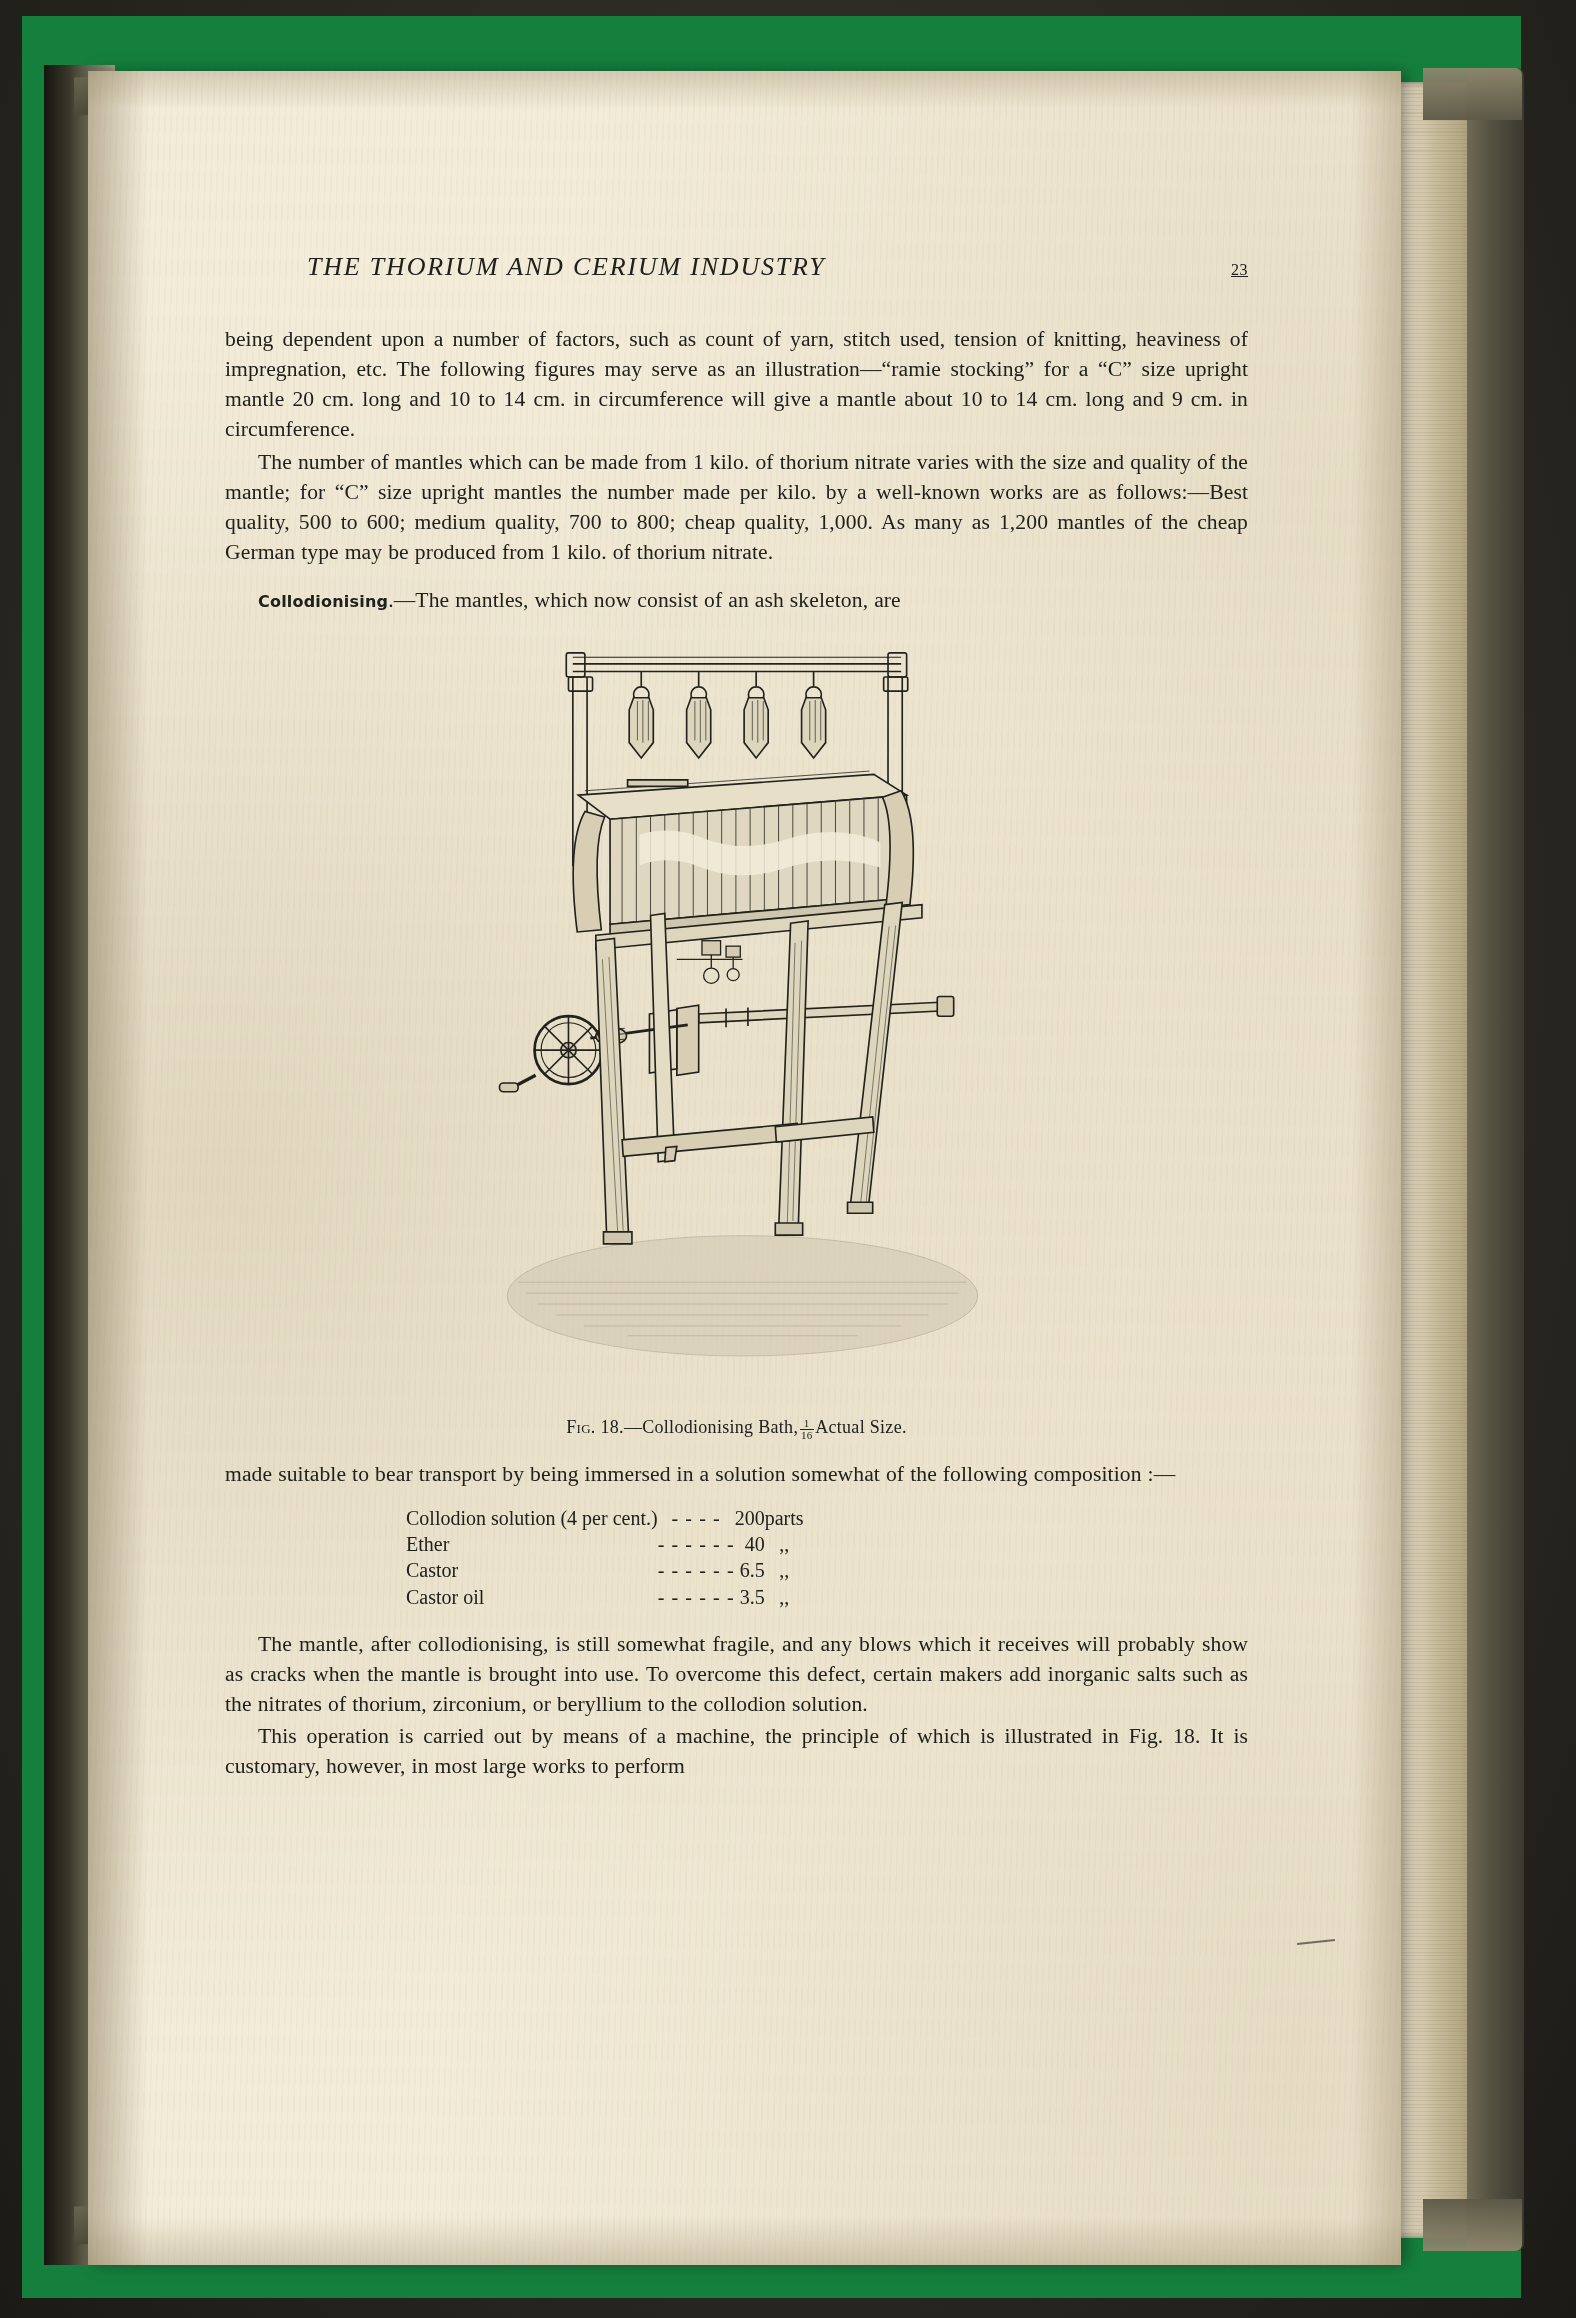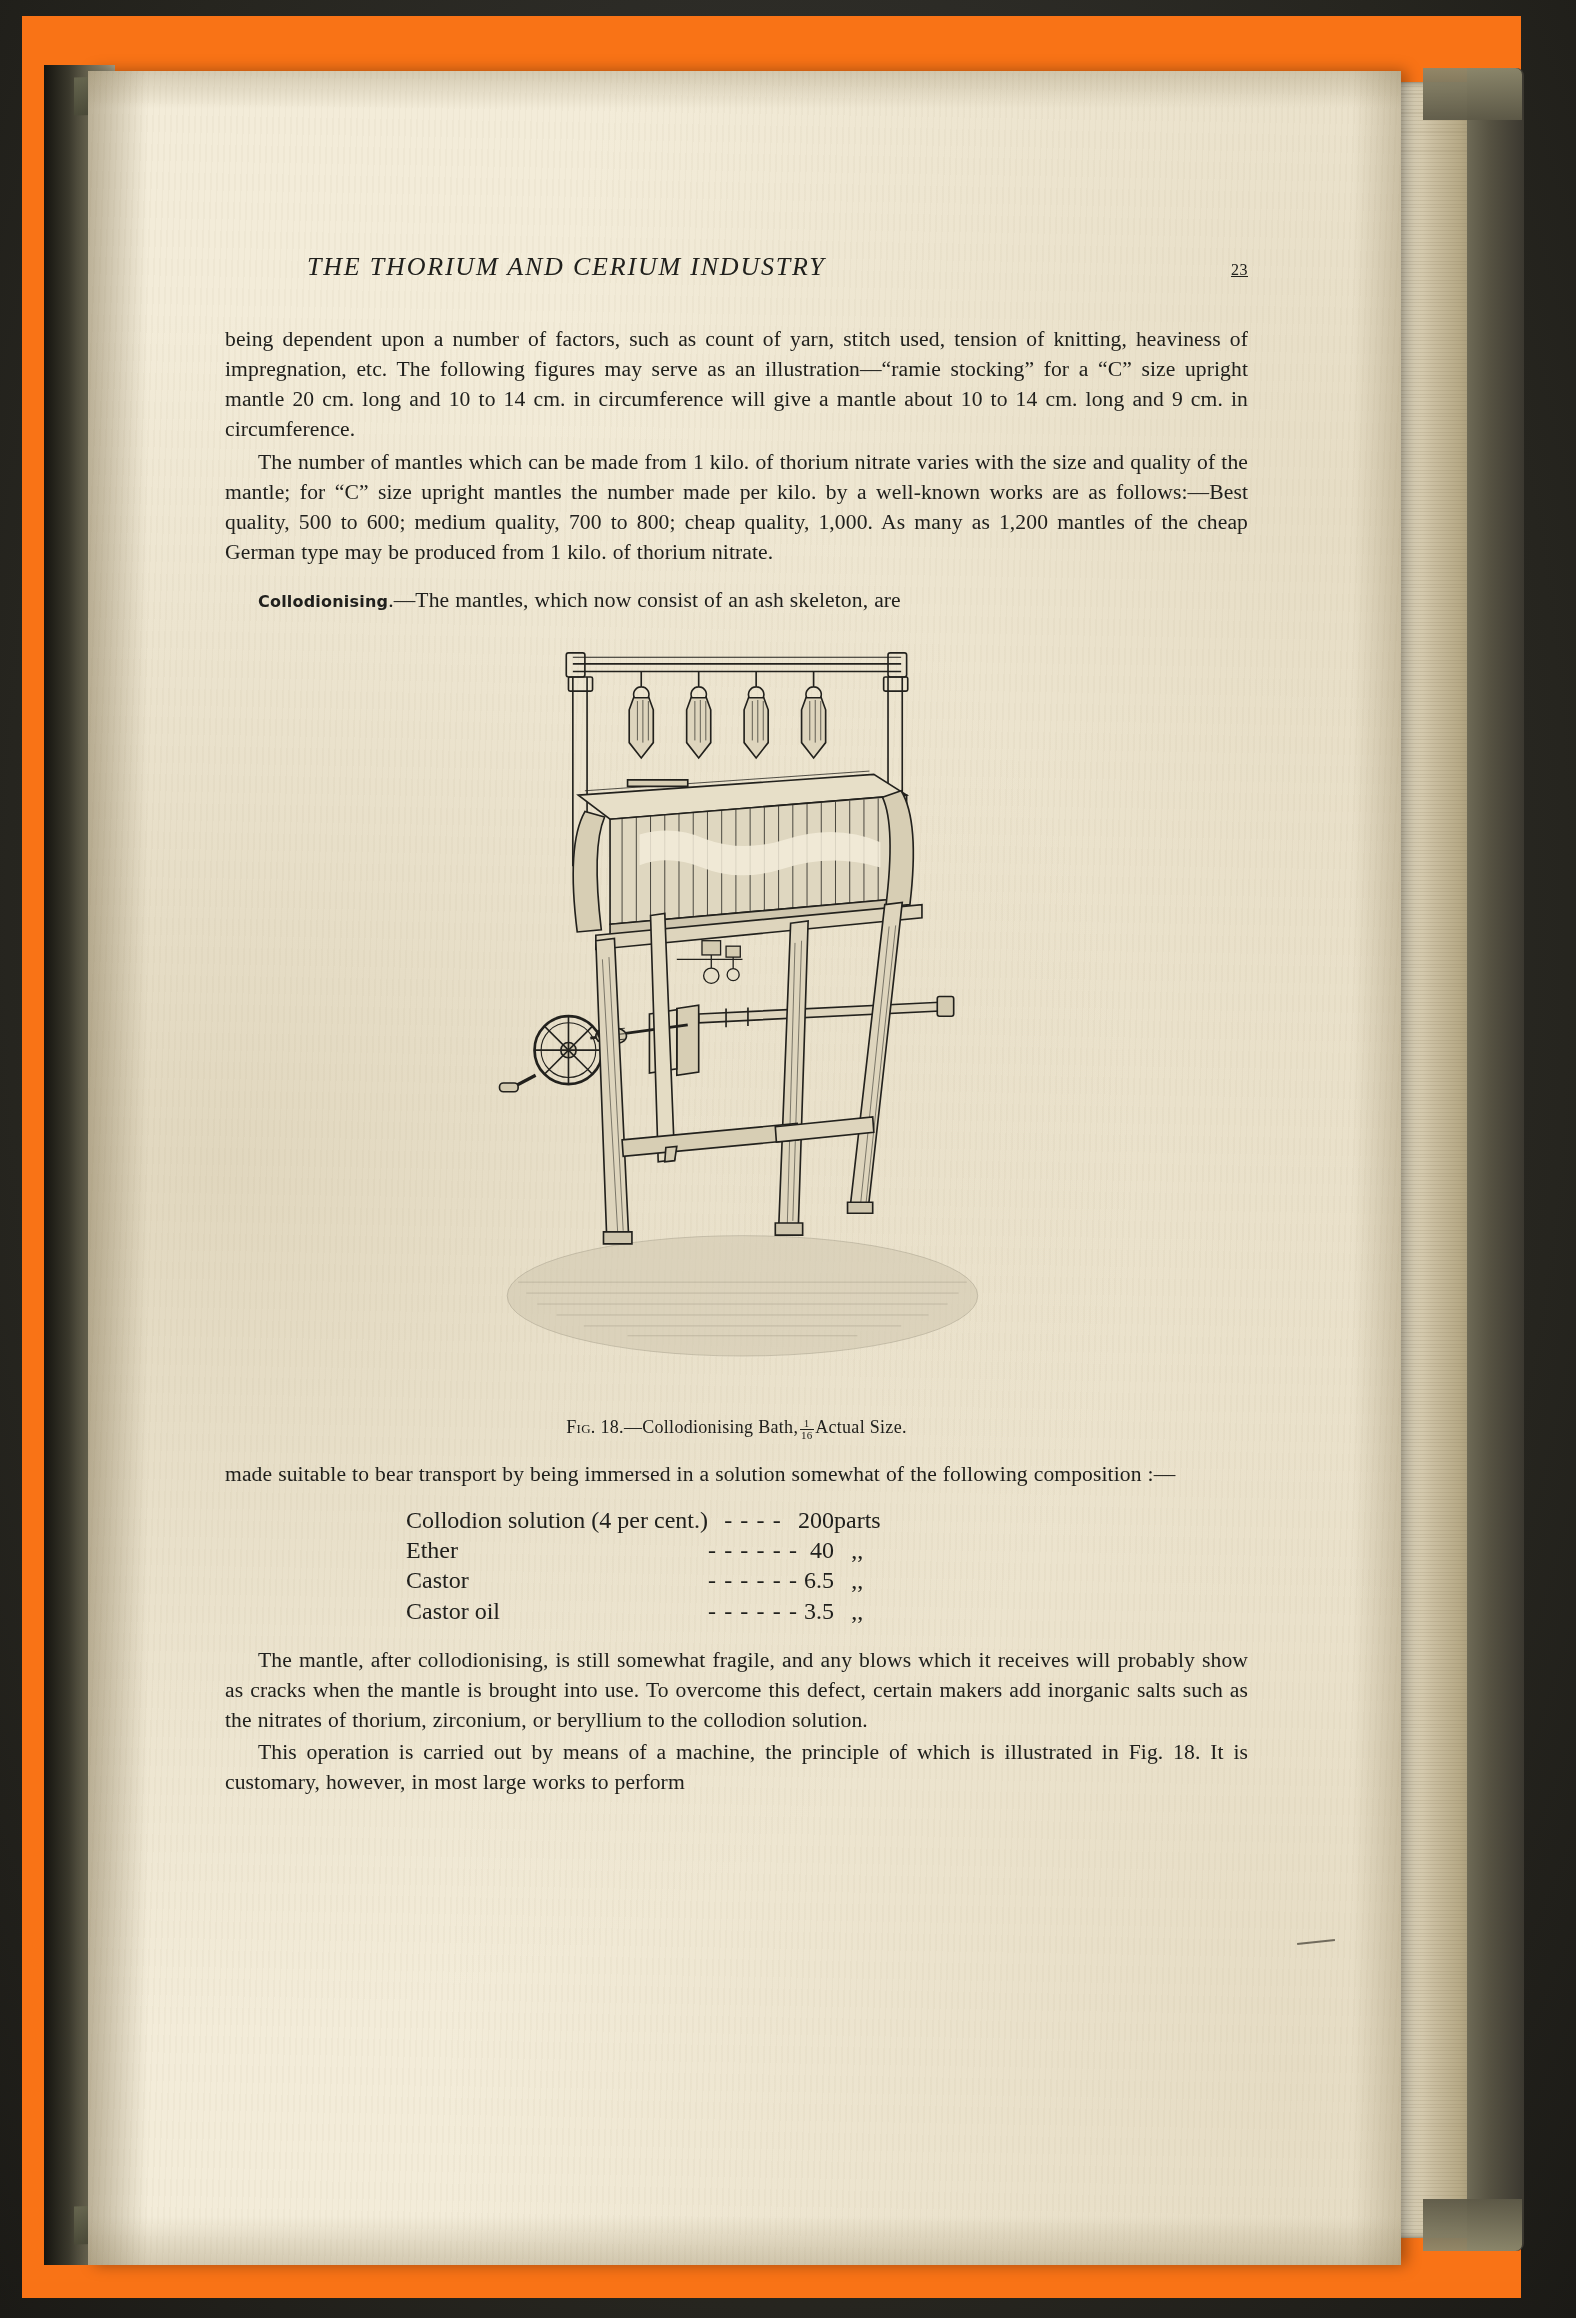--- a/index.html
+++ b/index.html
@@ -23,21 +23,21 @@
       radial-gradient(ellipse at 50% 40%, #3a3936 0%, #26251f 70%, #1b1a16 100%);
   }
 
   
   .book {
     position: absolute;
     left: 22px;
     top: 16.4px;
     width: 1499px;
     height: 2282px;
-    background: #f97316;
+    background: #15803d;
   }
 
   
   .fore-edge {
     position: absolute;
     left: 1365px;
     top: 66px;
     width: 104px;
     height: 2156px;
     background: linear-gradient(90deg, #cfc4a8 0%, #e2d9c0 18%, #c9bd9f 45%, #b6a986 70%, #8d8265 100%);
@@ -204,21 +204,21 @@
     text-align: center;
     margin: 0 1.6px;
   }
   .frac .num { display:block; border-bottom: 0.8px solid #20201d; padding: 0 1.1px; }
   .frac .den { display:block; padding: 0 1.1px; }
 
   
   table.recipe {
     margin: 16.4px 0 9.9px 181px;
     border-collapse: collapse;
-    font-size: 24px;
+    font-size: 20px;
   }
   table.recipe td { padding: 1.6px 0; vertical-align: baseline; white-space: nowrap; }
   td.item { padding-right: 5.5px; }
   td.dots { text-align: center; color:#20201d; letter-spacing: 1.1px; }
   td.qty  { text-align: right; padding-left: 22px; }
   td.unit { padding-left: 8.8px; text-align: center; }
 
   
   .stray-mark {
     position:absolute;

